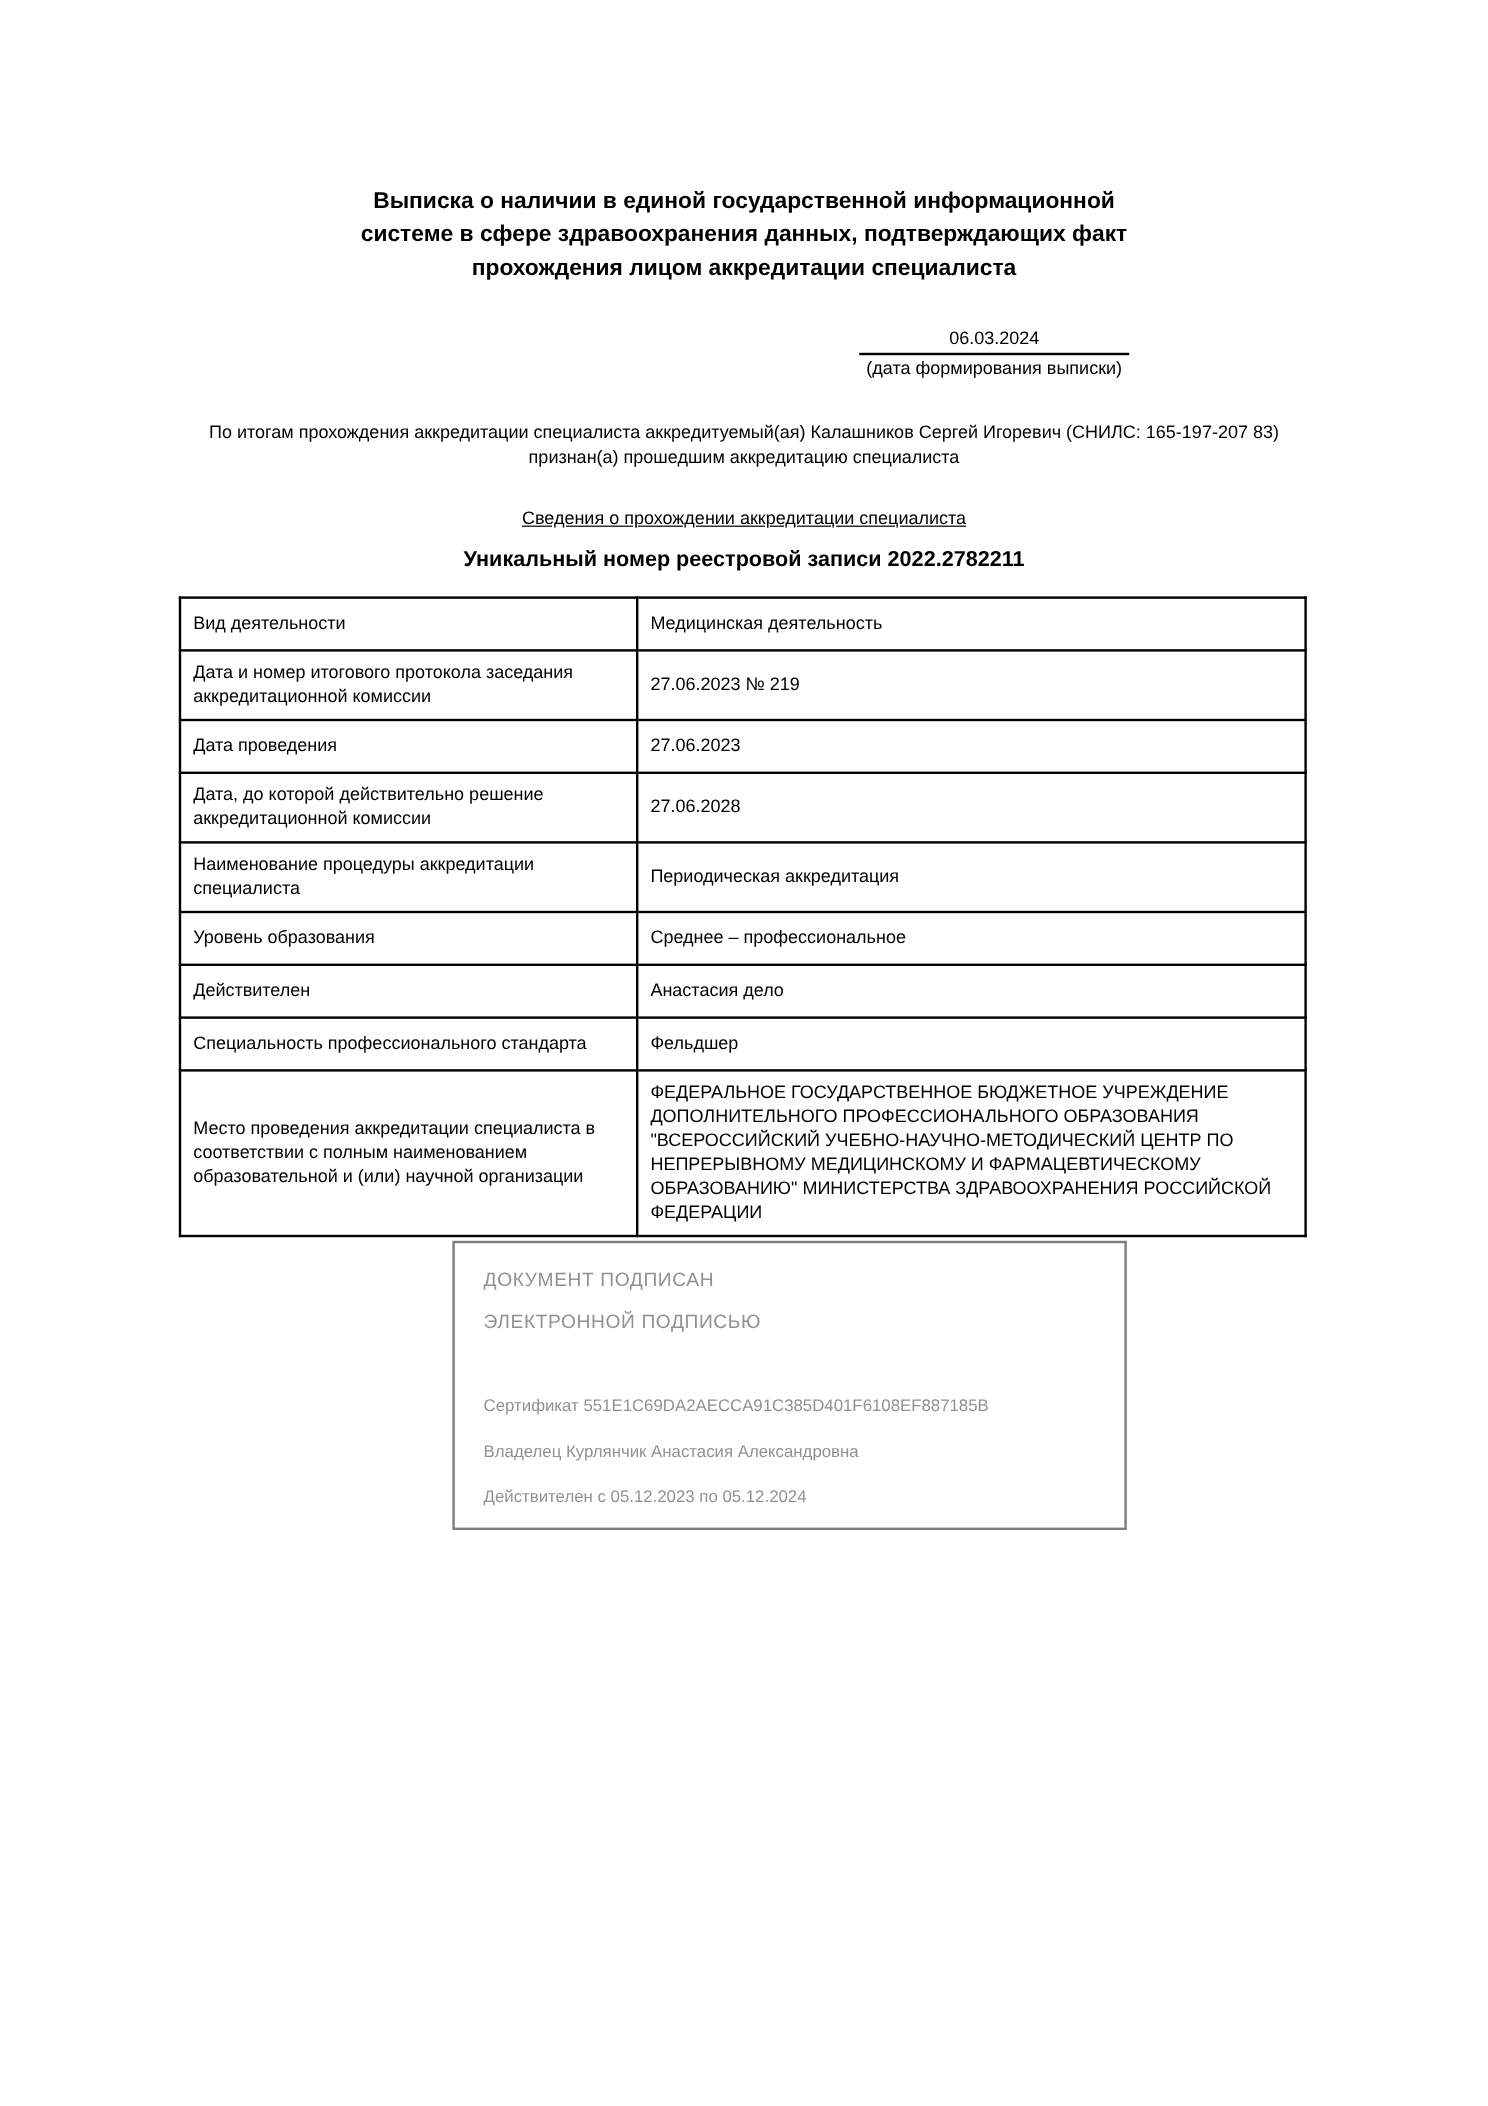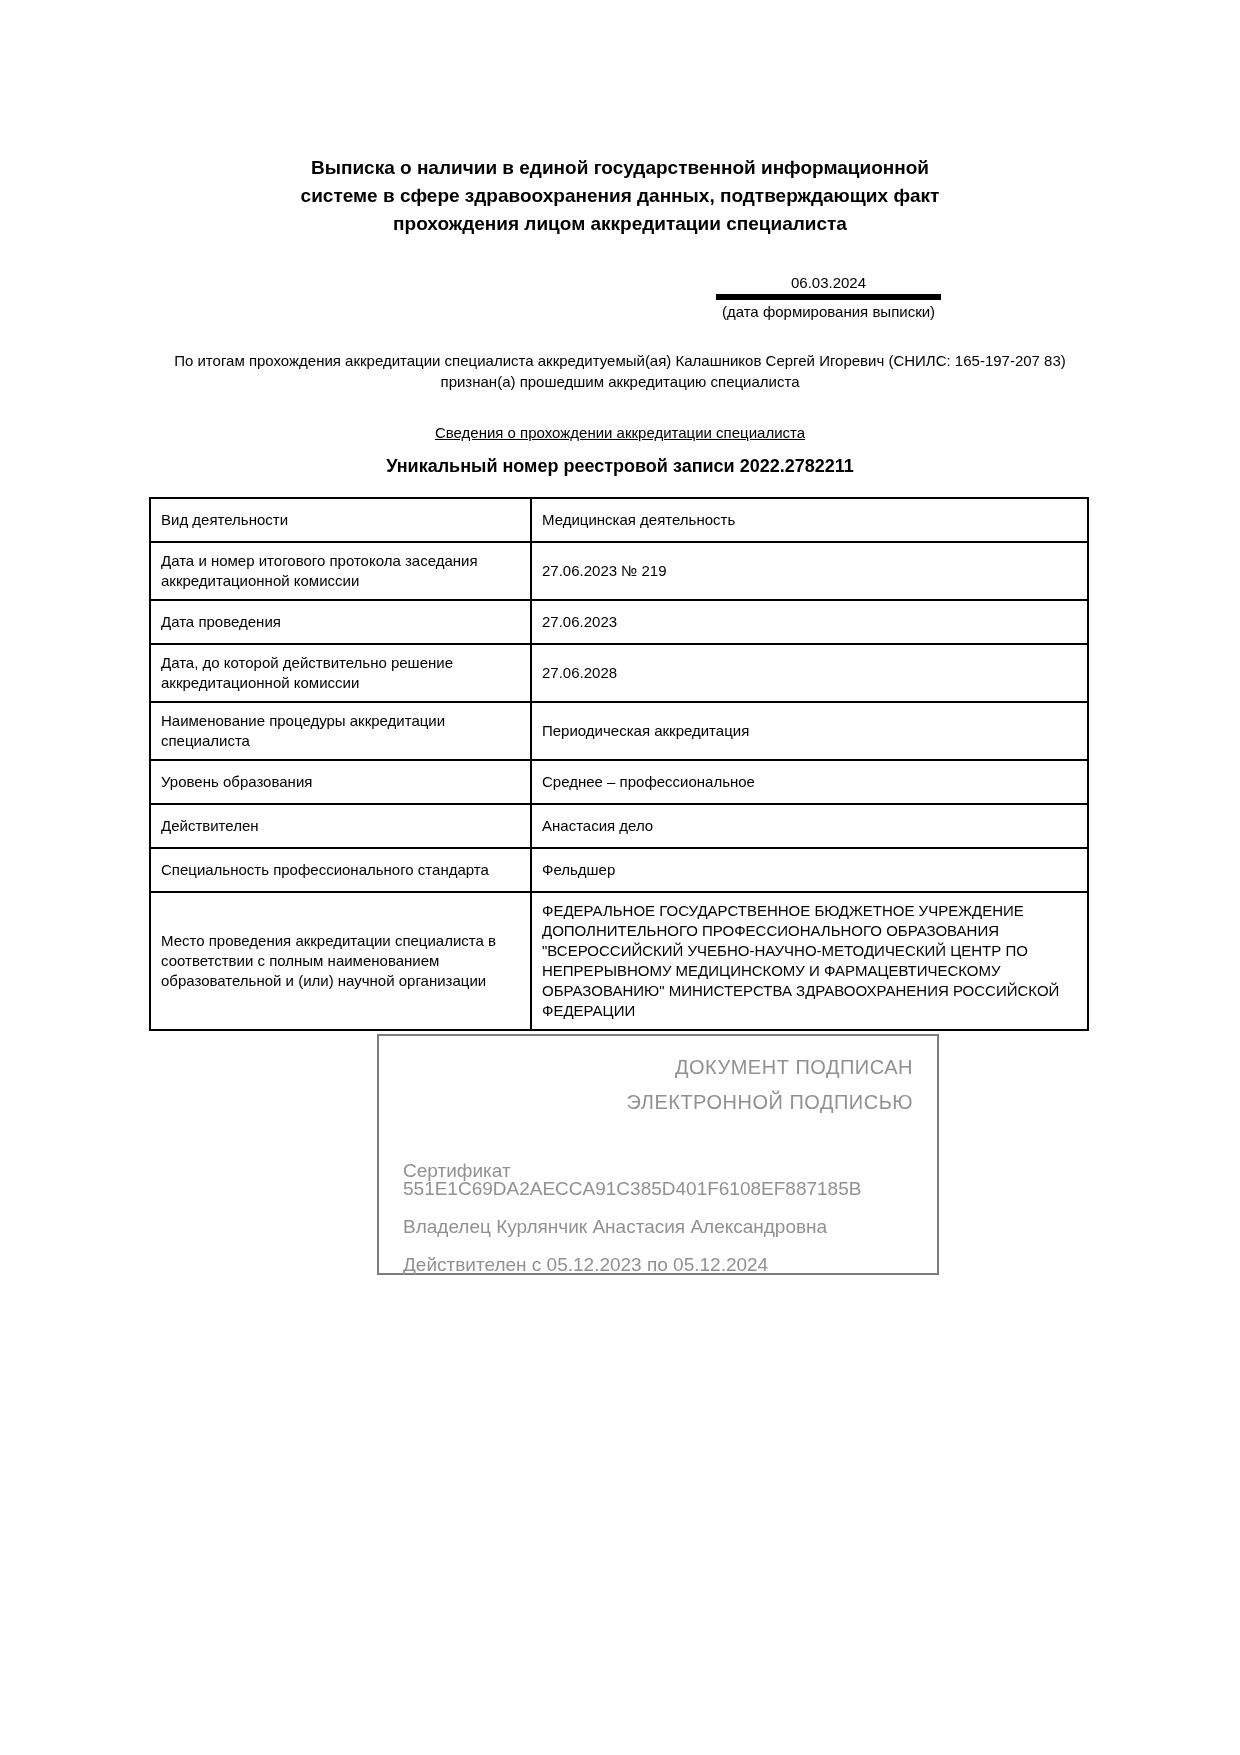--- a/index.html
+++ b/index.html
@@ -29,21 +29,21 @@
   .date-block {
     position: absolute;
     top: 274px;
     left: 716px;
     width: 225px;
     font-size: 15px;
     text-align: center;
   }
   .date-value {
     display: block;
-    border-bottom: 6px solid #000000;
+    border-bottom: 2px solid #000000;
     padding-bottom: 3px;
     line-height: 17px;
   }
   .date-caption {
     display: block;
     padding-top: 3px;
     line-height: 17px;
     white-space: nowrap;
   }
 
@@ -107,27 +107,27 @@
     top: 1034px;
     left: 377px;
     width: 562px;
     height: 241px;
     box-sizing: border-box;
     border: 2px solid #7d7d7d;
     color: #919191;
     padding: 14px 24px 0 24px;
   }
   .sign-head {
-    text-align: right;
-    font-size: 20px;
+    text-align: left;
+    font-size: 16px;
     letter-spacing: 0.5px;
     line-height: 35px;
   }
   .sign-info {
-    font-size: 19px;
+    font-size: 14px;
     line-height: 18px;
     margin-top: 20px;
   }
   .sign-info.first { margin-top: 42px; }
 </style>
 </head>
 <body>
 
 <div class="page">
 

